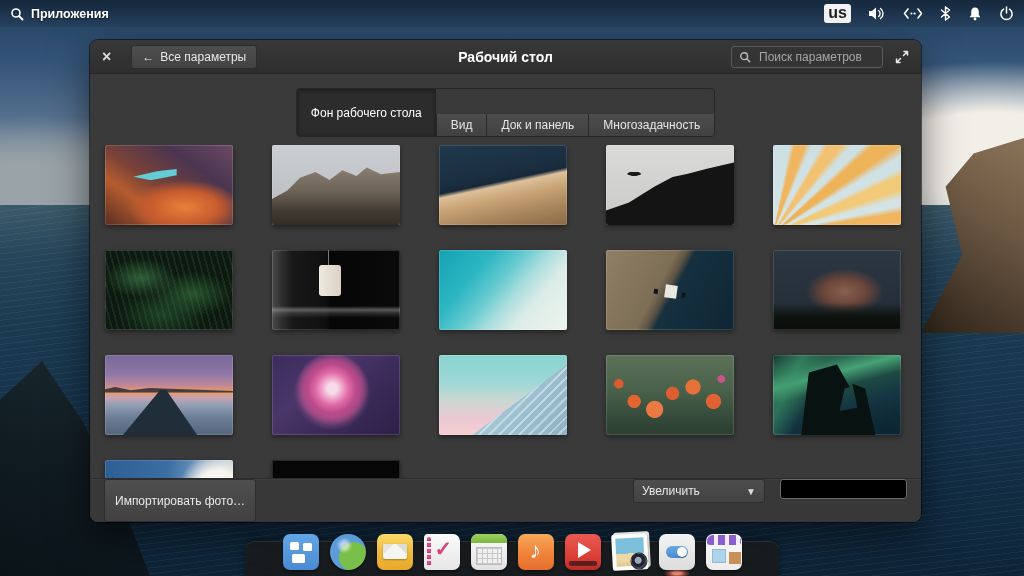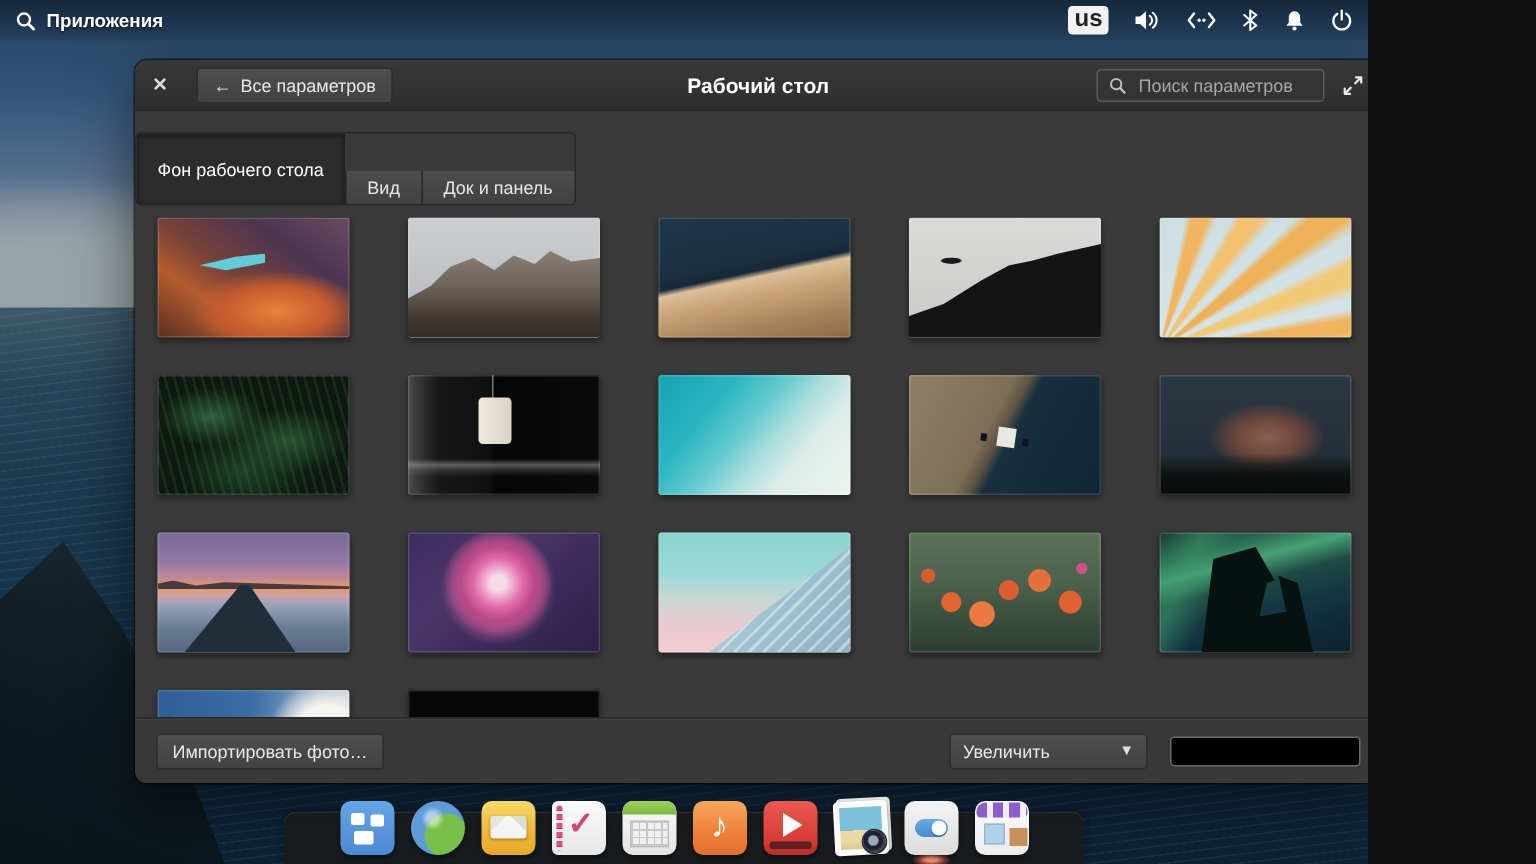--- a/index.html
+++ b/index.html
@@ -1,16 +1,16 @@
 <!DOCTYPE html>
 <html><head>
 <meta charset="utf-8">
 <style>
   html,body{margin:0;padding:0;background:#111;}
-  .screen{position:relative;width:912px;height:576px;overflow:hidden;
+  .screen{position:relative;width:1024px;height:576px;overflow:hidden;
     font-family:"Liberation Sans",sans-serif;-webkit-font-smoothing:antialiased;}
 
   
   .bg-sky{position:absolute;left:0;top:0;right:0;height:215px;
     background:
       radial-gradient(ellipse 38% 70% at 97% 72%, #f2efe8 0 28%, rgba(242,239,232,0) 62%),
       radial-gradient(ellipse 48% 75% at 72% 112%, #e6e2d8 0 30%, rgba(230,226,216,0) 66%),
       radial-gradient(ellipse 45% 70% at 4% 96%, #9aa4a8 0 25%, rgba(154,164,168,0) 60%),
       linear-gradient(180deg,#23405e 0%,#35567a 30%,#5a7390 58%,#8d9aa2 78%,#bfc2bf 100%);}
   .bg-sea{position:absolute;left:0;right:0;top:205px;bottom:0;
@@ -48,21 +48,21 @@
     color:#e8e8e8;font-size:12px;font-family:inherit;padding:4px 10px;display:inline-flex;align-items:center;gap:6px;}
   .win-title{position:absolute;left:0;right:0;text-align:center;font-size:14px;font-weight:bold;color:#fff;pointer-events:none;}
   .search-field{margin-left:auto;display:flex;align-items:center;gap:6px;width:152px;height:22px;
     background:#343434;border:1px solid #5a5a5a;border-radius:3px;padding:0 7px;box-sizing:border-box;}
   .search-field input{flex:1;min-width:0;background:transparent;border:none;outline:none;
     color:#ddd;font-size:12px;font-family:inherit;}
   .search-field input::placeholder{color:#a6a6a6;}
   .expand-btn{margin-left:12px;display:flex;}
 
   
-  .tabs-row{position:absolute;left:0;right:0;top:48px;display:flex;}
+  .tabs-row{position:absolute;left:0;right:0;top:48px;display:flex;justify-content:center;}
   .tabs{display:inline-flex;border:1px solid #272727;border-radius:4px;overflow:hidden;}
   .tab{background:linear-gradient(180deg,#4d4d4d,#414141);border:none;color:#e6e6e6;
     font-size:12px;font-family:inherit;padding:4px 14px;}
   .tab + .tab{border-left:1px solid #272727;margin-top:25px;}
   .tab.active{background:#2c2c2c;box-shadow:inset 0 1px 4px rgba(0,0,0,.5);color:#fff;}
 
   
   .grid{position:absolute;left:0;right:0;top:105px;bottom:44px;overflow:hidden;
     padding:0 15px;box-sizing:border-box;display:grid;
     grid-template-columns:repeat(5,128px);grid-auto-rows:80px;gap:25px 39px;align-content:start;}
@@ -141,21 +141,21 @@
     radial-gradient(ellipse 45% 80% at 88% 45%, #f6f4ee 0 40%, rgba(246,244,238,0) 70%),
     radial-gradient(ellipse 30% 60% at 66% 90%, #eeece4 0 35%, rgba(238,236,228,0) 65%),
     linear-gradient(100deg,#2e5f94 0%,#3a6da2 45%,#7a9cc0 70%,#d8dcd8 100%);}
   .t-skyclouds::before{content:"";position:absolute;left:4%;top:20%;width:10%;height:80%;
     background:#2a2622;clip-path:polygon(0 100%,20% 0,100% 100%);}
   .t-black{background:#060606;}
 
   
   .bottom-bar{position:absolute;left:0;right:0;bottom:0;height:44px;background:#383838;
     border-top:1px solid #2a2a2a;box-shadow:inset 0 1px 0 rgba(255,255,255,.04);
-    display:flex;align-items:center;padding:0 14px;box-sizing:border-box;margin-top:26px;}
+    display:flex;padding:0 14px;box-sizing:border-box;margin-top:26px;}
   .zoom-select{width:132px;height:24px;justify-content:space-between;padding:0 8px;margin-left:auto;}
   .caret{font-size:10px;color:#ddd;}
   .color-swatch{width:127px;height:20px;margin-left:15px;border-radius:3px;
     border:1px solid #6a6a6a;box-shadow:inset 0 0 0 1px rgba(0,0,0,.8);}
 
   
   .dock{position:absolute;left:50%;transform:translateX(-50%);bottom:0;z-index:35;width:534px;height:46px;}
   .dock-bar{position:absolute;left:0;right:0;bottom:-6px;height:41px;
     background:rgba(26,26,26,.85);border-radius:9px 9px 0 0;
     box-shadow:inset 0 1px 0 rgba(255,255,255,.08),0 -1px 6px rgba(0,0,0,.4);}
@@ -267,21 +267,21 @@
         </svg>
       </span>
     </div>
   </div>
 
   <div class="win">
     <div class="win-header">
       <span class="close-btn">×</span>
       <button class="btn">
         <span style="font-weight:bold;">←</span>
-        <span>Все параметров</span>
+        <span>Все параметры</span>
       </button>
       <span class="win-title">Рабочий стол</span>
       <span class="search-field">
         <svg width="12" height="12" viewBox="0 0 14 14">
           <circle cx="6" cy="6" r="4" fill="none" stroke="#bbb" stroke-width="1.6"></circle>
           <line x1="9" y1="9" x2="12.5" y2="12.5" stroke="#bbb" stroke-width="1.8" stroke-linecap="round"></line>
         </svg>
         <input type="text" placeholder="Поиск параметров" style="">
       </span>
       <span class="expand-btn">
@@ -289,20 +289,21 @@
           <path d="M8.5 5.5 L12.5 1.5 M12.5 1.5 H 9 M12.5 1.5 V 5 M5.5 8.5 L1.5 12.5 M1.5 12.5 H 5 M1.5 12.5 V 9" fill="none" stroke="#e8e8e8" stroke-width="1.5" stroke-linecap="round" stroke-linejoin="round"></path>
         </svg>
       </span>
     </div>
 
     <div class="tabs-row">
       <div class="tabs">
           <button class="tab active">Фон рабочего стола</button>
           <button class="tab">Вид</button>
           <button class="tab">Док и панель</button>
+          <button class="tab">Многозадачность</button>
         </div>
     </div>
 
     <div class="grid">
         <div class="thumb t-canyon" title="Antelope canyon"></div>
         <div class="thumb t-snowy" title="Snowy mountain peaks"></div>
         <div class="thumb t-wooddock" title="Wooden boardwalk by dark sea"></div>
         <div class="thumb t-birdhill" title="Bird over dark hill"></div>
         <div class="thumb t-fronds" title="Yellow fronds on pale blue"></div>
         <div class="thumb t-ferns" title="Dark green ferns"></div>

